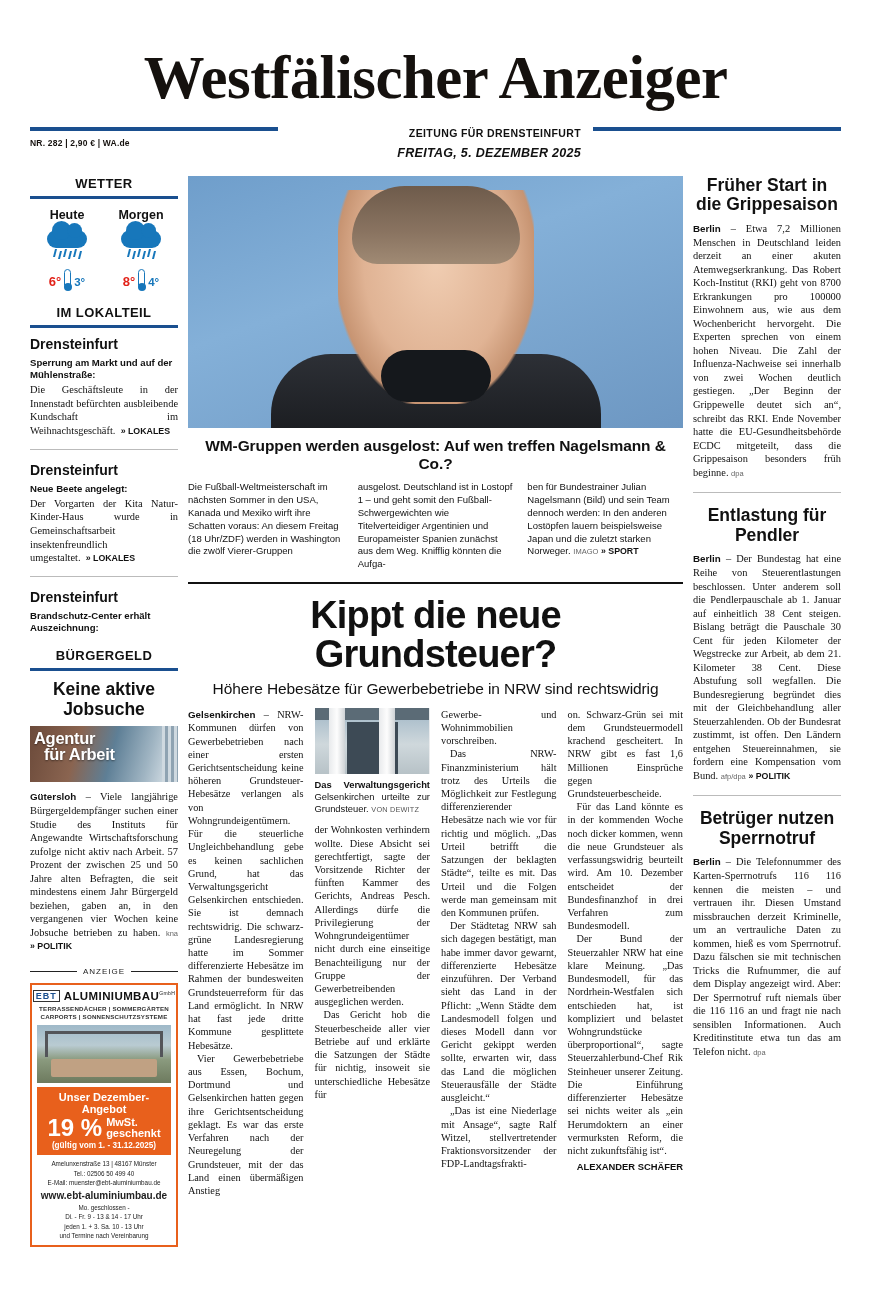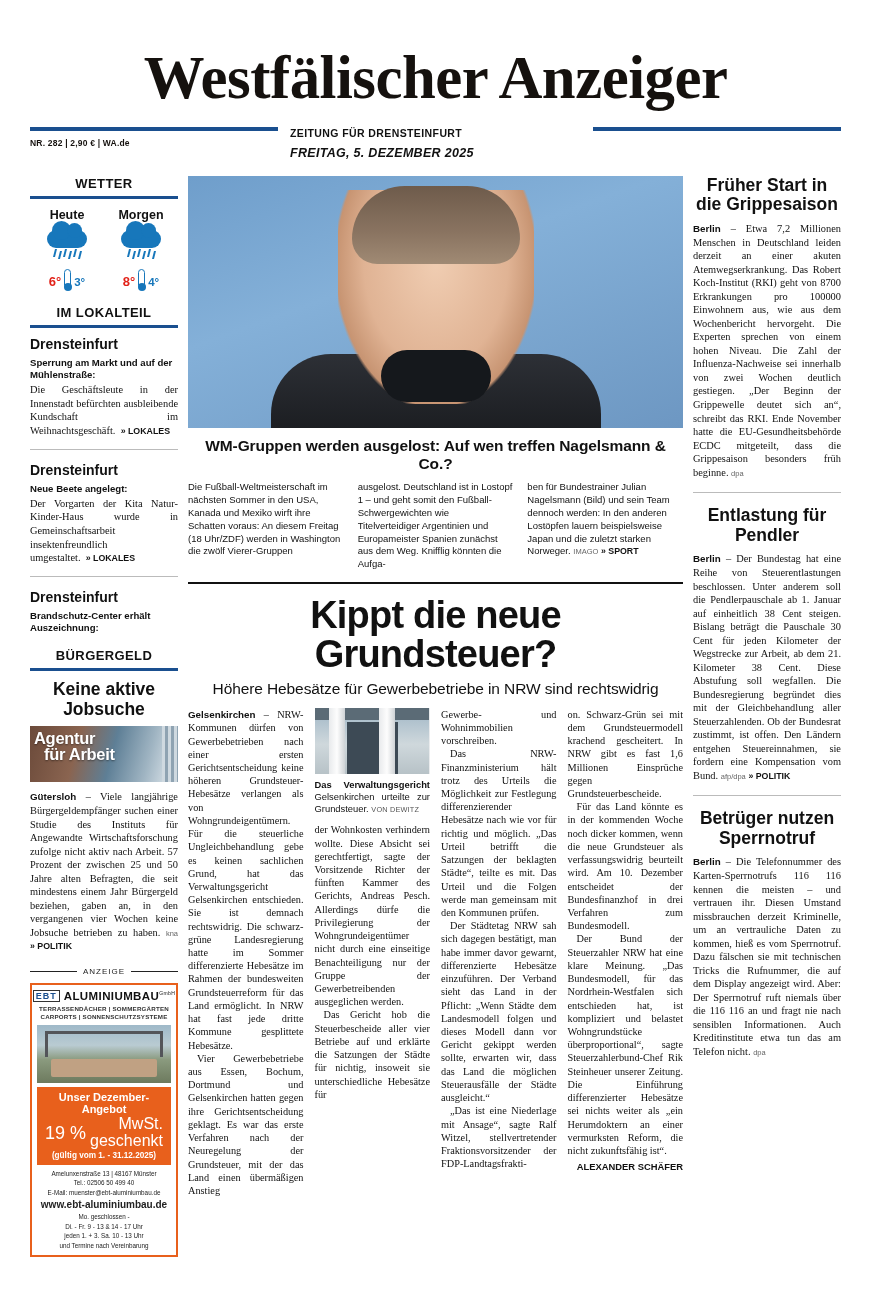--- a/index.html
+++ b/index.html
@@ -36,21 +36,21 @@
   }
   .mh-issue {
     font-family: "Liberation Sans", sans-serif;
     font-weight: bold;
     font-size: 8.5px;
     letter-spacing: 0.2px;
     margin-top: 7px;
     color: #15110e;
   }
   .mh-center {
-    flex: 1; text-align: left;
+    flex: 1; text-align: right;
     font-family: "Liberation Sans", sans-serif;
     font-weight: bold;
     padding: 0 12px;
   }
   .mh-center .l1 { font-size: 10.5px; letter-spacing: 0.4px; }
   .mh-center .l2 { font-size: 12.5px; letter-spacing: 0.3px; margin-top: 7px; font-style: italic; }
   .mh-right { width: 248px; }
 
   
   .grid {
@@ -205,22 +205,22 @@
     background: #c0a183; border-radius: 2px;
   }
   .ad-ebt-offer {
     background: #e8601c; color: #fff; margin-top: 4px; padding: 4px 3px 5px;
     text-align: center; font-family: "Liberation Sans", sans-serif;
   }
   .ad-ebt-offer .o1 { font-weight: bold; font-size: 11px; }
   .ad-ebt-offer .o2 {
     display: flex; align-items: center; justify-content: center; gap: 4px; margin: 1px 0;
   }
-  .ad-ebt-offer .o2 .big { font-weight: normal; font-size: 18px; line-height: 1; }
-  .ad-ebt-offer .o2 .small { text-align: right; font-weight: normal; font-size: 16px; line-height: 1.05; }
+  .ad-ebt-offer .o2 .big { font-weight: bold; font-size: 24px; line-height: 1; }
+  .ad-ebt-offer .o2 .small { text-align: left; font-weight: bold; font-size: 11px; line-height: 1.05; }
   .ad-ebt-offer .o3 { font-weight: bold; font-size: 8.2px; }
   .ad-ebt-contact {
     font-family: "Liberation Sans", sans-serif; font-size: 6.3px;
     text-align: center; line-height: 1.5; margin-top: 4px; color: #222;
   }
   .ad-ebt-contact .www { font-weight: bold; font-size: 10px; }
   .ad-ebt-hours {
     font-family: "Liberation Sans", sans-serif; font-size: 6.3px;
     text-align: center; line-height: 1.5; color: #222;
   }

